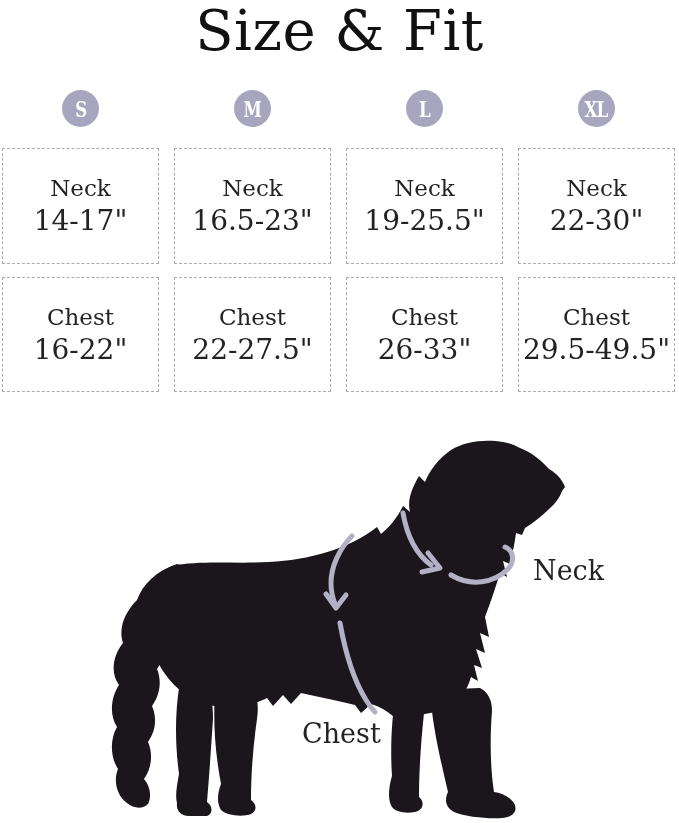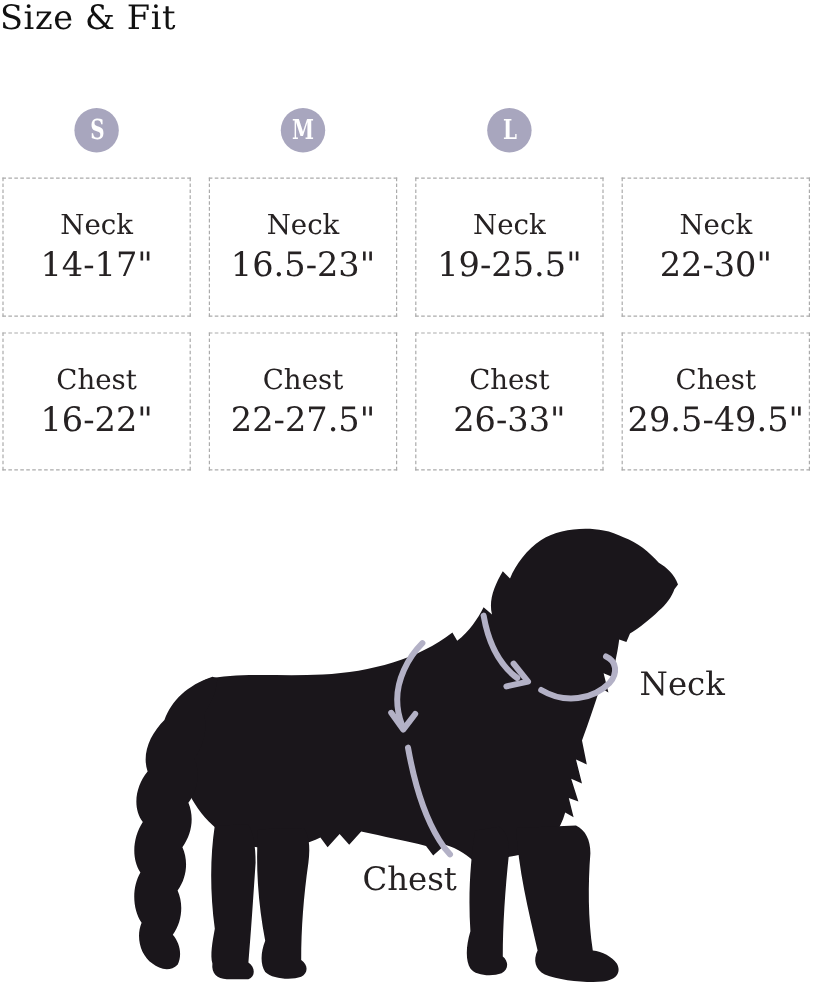--- a/index.html
+++ b/index.html
@@ -11,22 +11,22 @@
     --bg:#ffffff;
   }
   *{margin:0;padding:0;box-sizing:border-box;}
   html,body{background:#fff;}
   body{
     width:679px;height:823px;position:relative;overflow:hidden;
     font-family:"DejaVu Serif","Liberation Serif",serif;
     color:var(--ink);background:var(--bg);
   }
   .title{
-    position:absolute;top:0;left:0;width:679px;
-    font-size:28px;line-height:1.1;color:#111;letter-spacing:.5px;
+    position:absolute;top:0;left:0;width:679px;text-align:center;
+    font-size:56px;line-height:1.1;color:#111;letter-spacing:.5px;
   }
   .size-grid{
     position:absolute;left:2px;width:675px;
     display:grid;grid-template-columns:repeat(4,157px);column-gap:15px;
   }
   .badges-row{top:90px;height:37px;}
   .badge-wrap{display:flex;justify-content:center;align-items:center;}
   .badge{
     width:37px;height:37px;border-radius:50%;background:var(--badge);
     display:flex;align-items:center;justify-content:center;
@@ -64,20 +64,25 @@
       </div>
   </div>
   <div class="badge-wrap">
     <div class="badge">
         <span>M</span>
       </div>
   </div>
   <div class="badge-wrap">
     <div class="badge">
         <span>L</span>
+      </div>
+  </div>
+  <div class="badge-wrap">
+    <div class="badge">
+        <span>XL</span>
       </div>
   </div>
 </div>
 
 <div class="size-grid neck-row">
   <div class="cell">
     <div class="cell-label">Neck</div>
     <div class="cell-value">14-17"</div>
   </div>
   <div class="cell">

